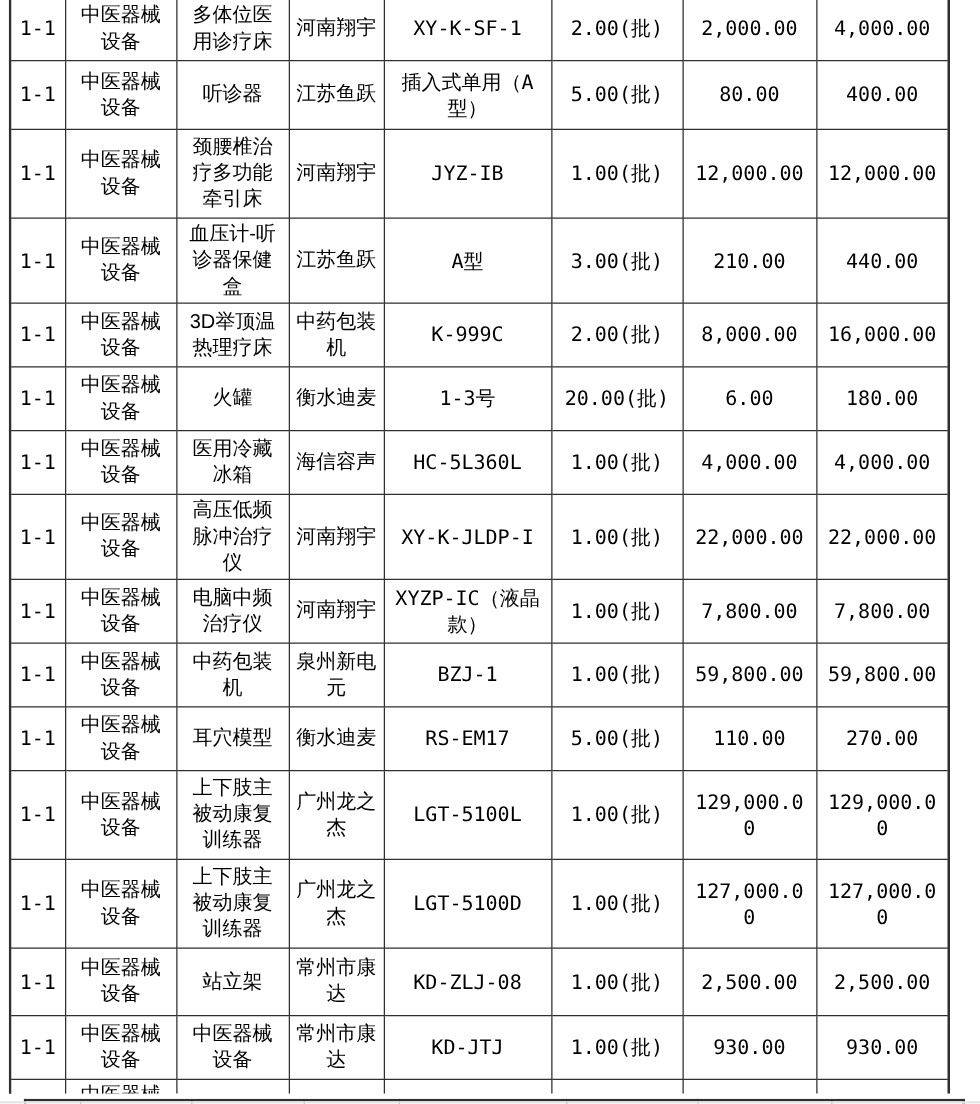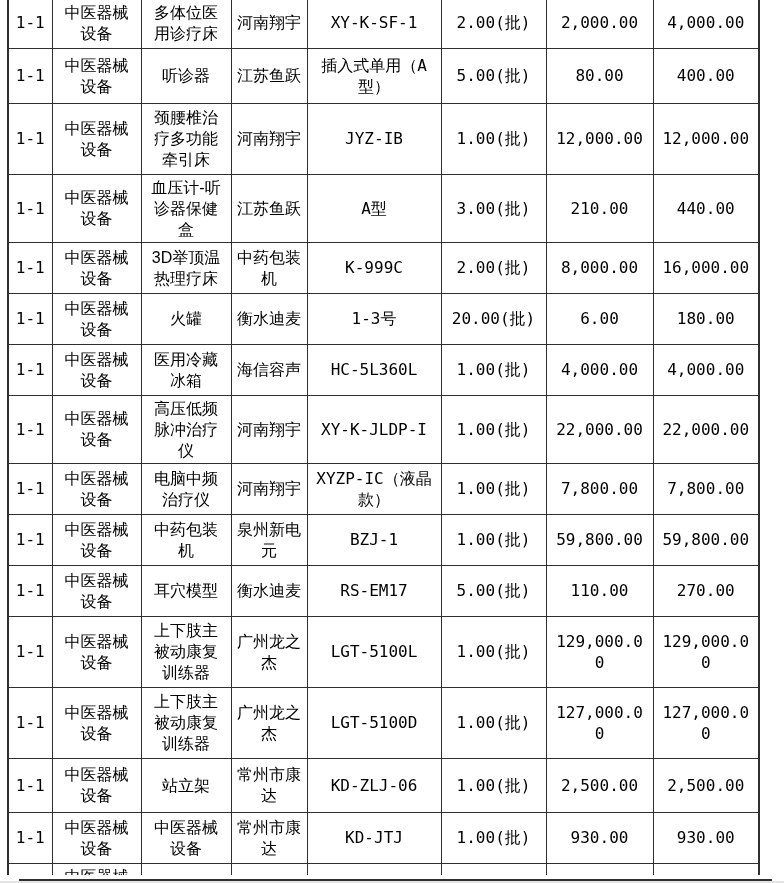--- a/index.html
+++ b/index.html
@@ -236,21 +236,21 @@
             <td class="c-model">LGT-5100D</td>
             <td class="c-qty">1.00(批)</td>
             <td class="c-price">127,000.00</td>
             <td class="c-price">127,000.00</td>
           </tr>
           <tr style="height: 54px;">
             <td class="c-serial">1-1</td>
             <td class="c-cat">中医器械设备</td>
             <td class="c-name">站立架</td>
             <td class="c-mfr">常州市康达</td>
-            <td class="c-model">KD-ZLJ-06</td>
+            <td class="c-model">KD-ZLJ-08</td>
             <td class="c-qty">1.00(批)</td>
             <td class="c-price">2,500.00</td>
             <td class="c-price">2,500.00</td>
           </tr>
           <tr style="height: 51px;">
             <td class="c-serial">1-1</td>
             <td class="c-cat">中医器械设备</td>
             <td class="c-name">中医器械设备</td>
             <td class="c-mfr">常州市康达</td>
             <td class="c-model">KD-JTJ</td>

